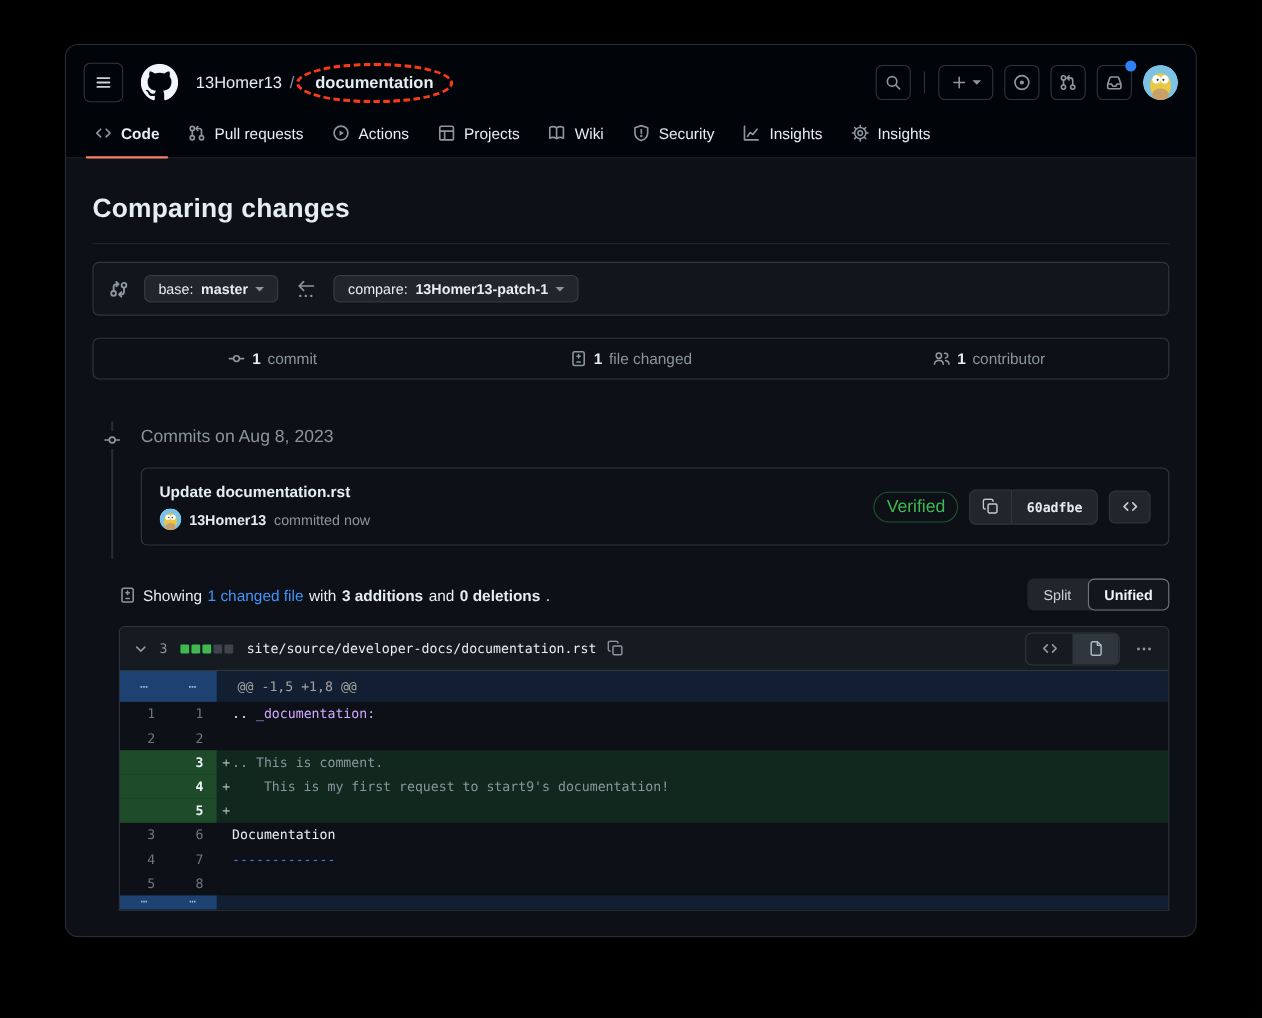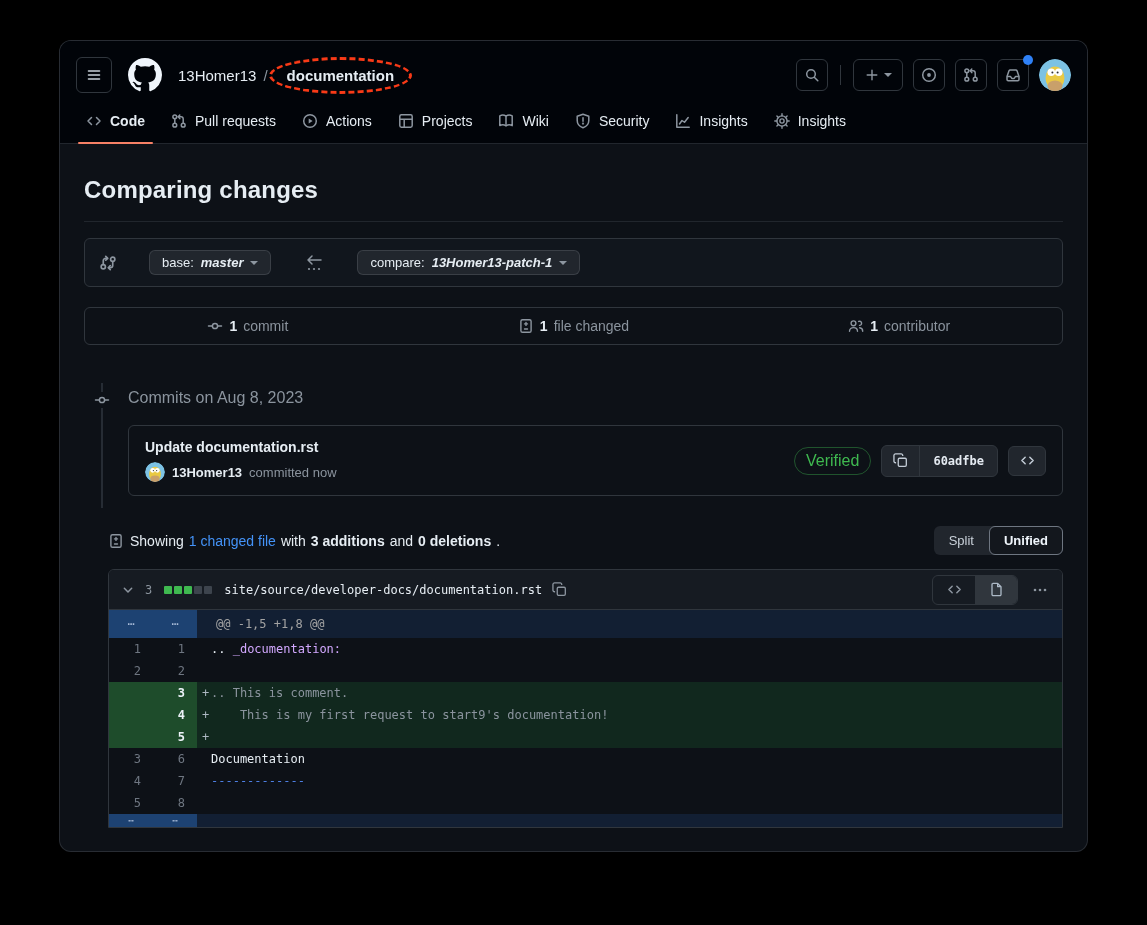--- a/index.html
+++ b/index.html
@@ -49,30 +49,30 @@
   .tab.active::after { content:""; position:absolute; left:2px; right:2px; bottom:-1px; height:2px; border-radius:3px; background:var(--underline-orange,#f78166); }
 
   
   .main { padding:32px 24px 0; }
   .page-title { font-size:24px; font-weight:600; letter-spacing:.2px; }
   .page-desc { margin-top:7px; font-size:14px; color:#8b949e; }
   .page-desc a { color:var(--link-blue,#4493f8); text-decoration:none; cursor:pointer; }
   .hr { border:none; border-top:1px solid #21262d; margin-top:17px; }
 
   .branch-bar {
-    margin-top:16px; display:flex; align-items:center; gap:32px;
+    margin-top:16px; display:flex; align-items:center; gap:14px;
     background:#11161d; border:1px solid #30363d; border-radius:6px; padding:11px 14px;
   }
   .branch-bar .ic { color:#8d96a0; }
   .btn {
     display:inline-flex; align-items:center; gap:7px; background:#21262d;
     border:1px solid rgba(240,246,252,0.12); border-radius:6px; padding:4px 12px;
     color:#e6edf3; font-size:13px; cursor:pointer; font-family:inherit;
   }
-  .btn b { font-weight:700;font-style:italic; }
+  .btn b { font-weight:700; }
   .range-arrow { display:flex; flex-direction:column; align-items:center; color:#8d96a0; margin:0 2px; line-height:1; }
 
   .stats-bar {
     margin-top:20px; display:flex; border:1px solid #30363d; border-radius:6px; height:38px;
   }
   .stat { flex:1; display:flex; align-items:center; justify-content:center; gap:6px; color:#8b949e; font-size:14px; cursor:pointer; }
   .stat b { color:#e6edf3; font-weight:700; }
   .stat .ic { color:#8d96a0; }
 
   

